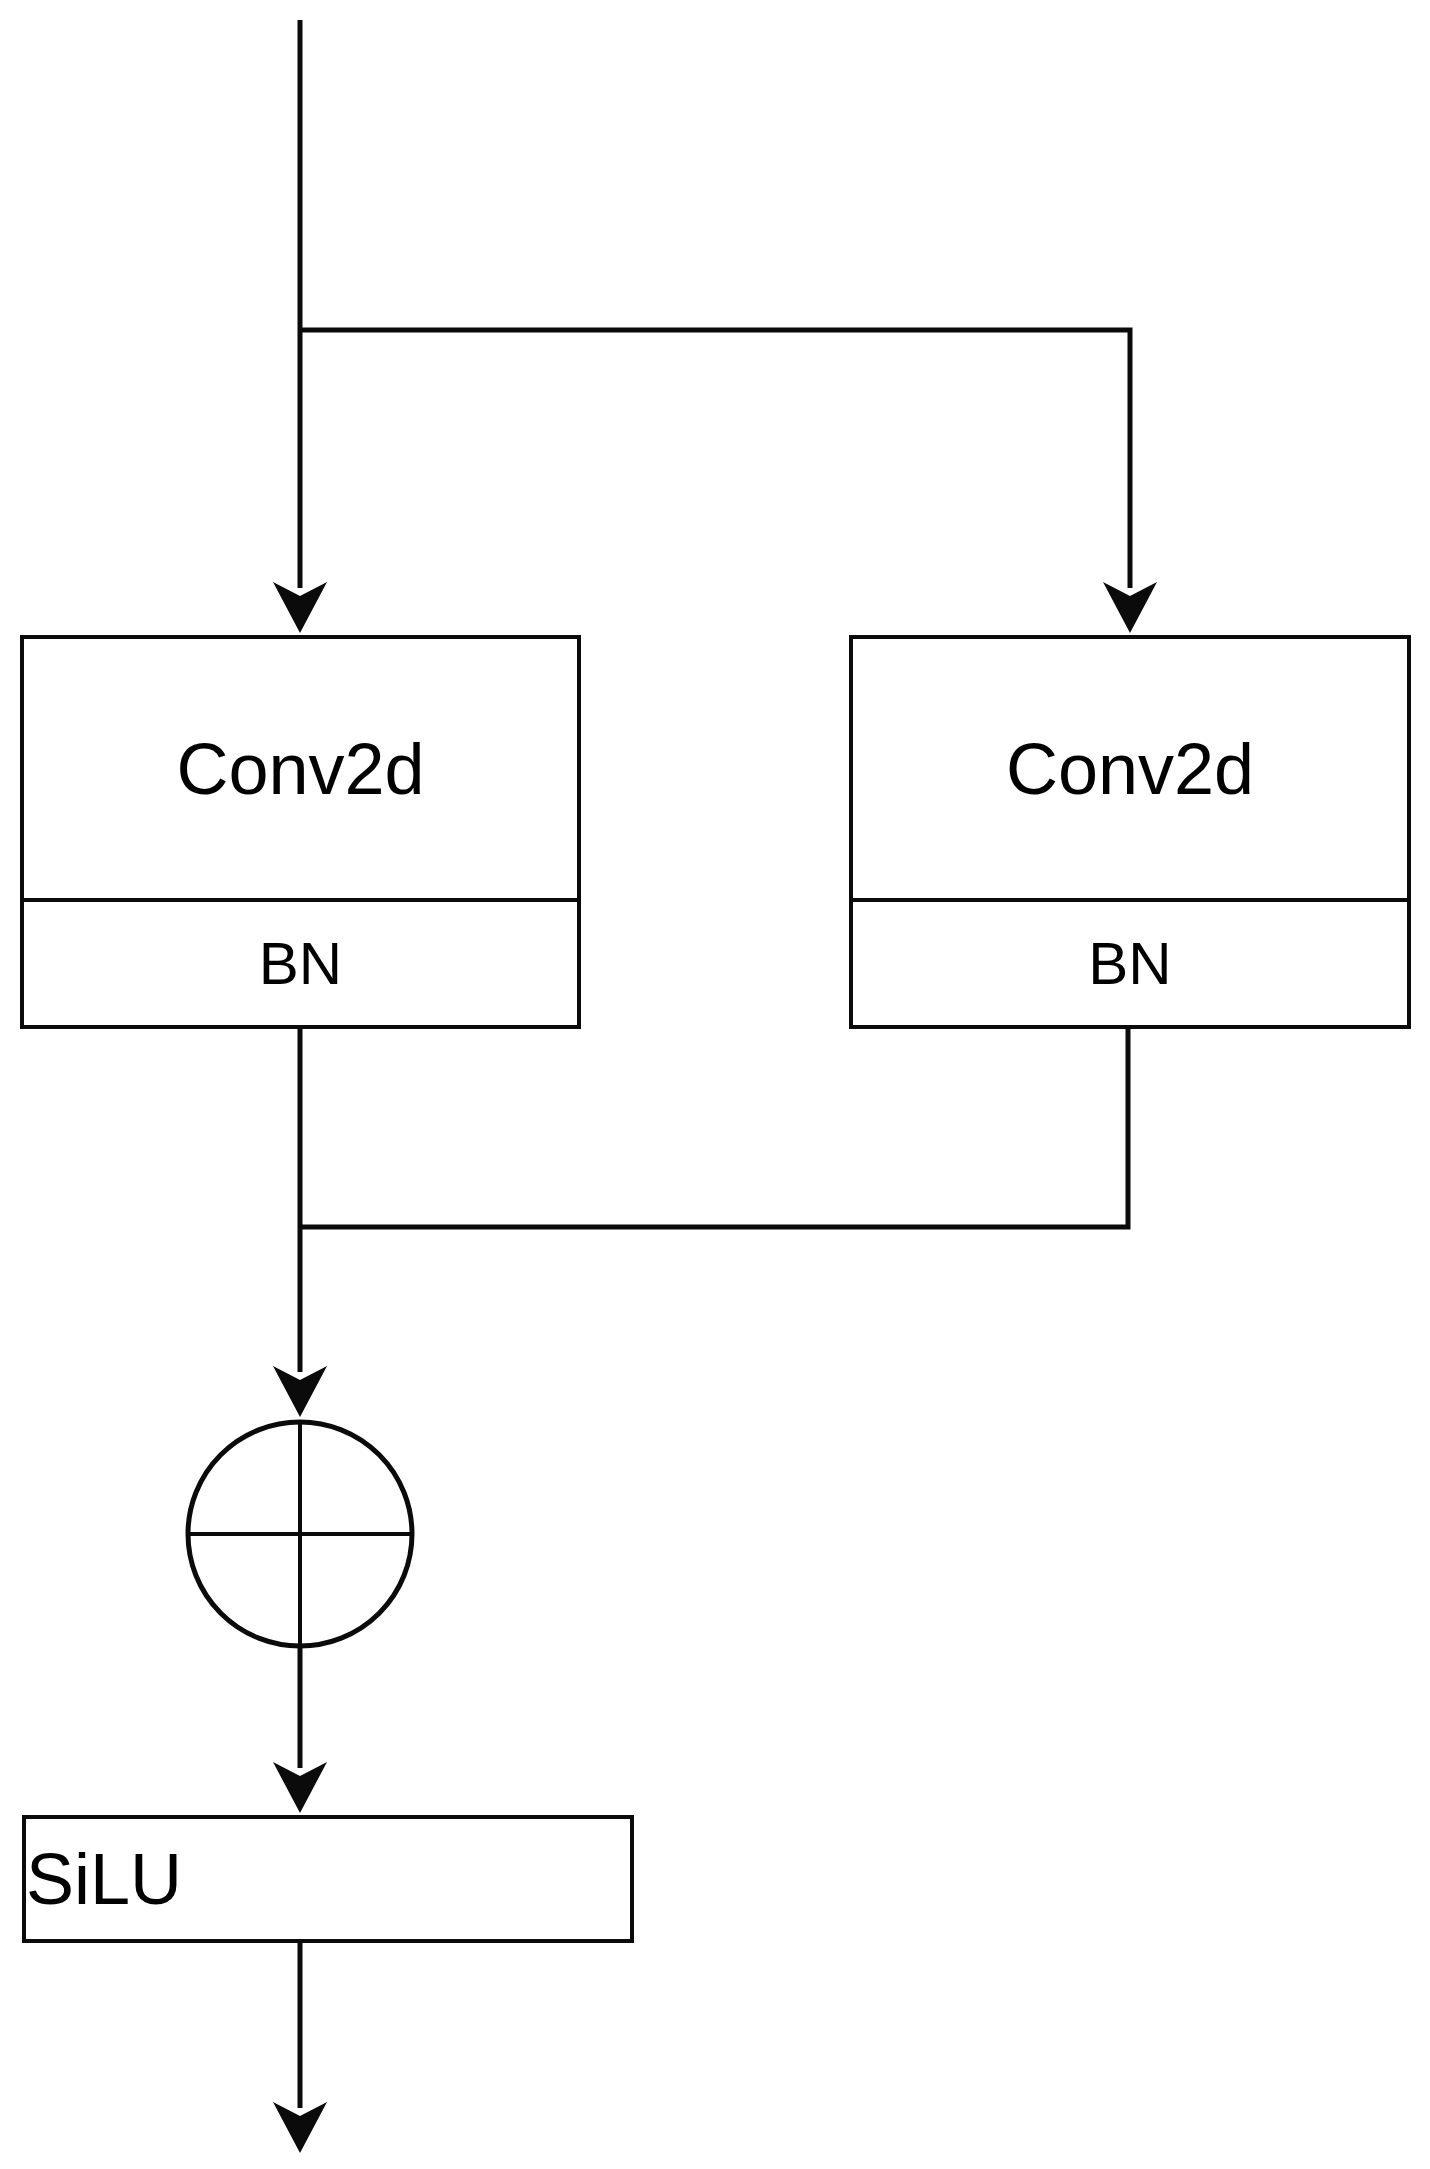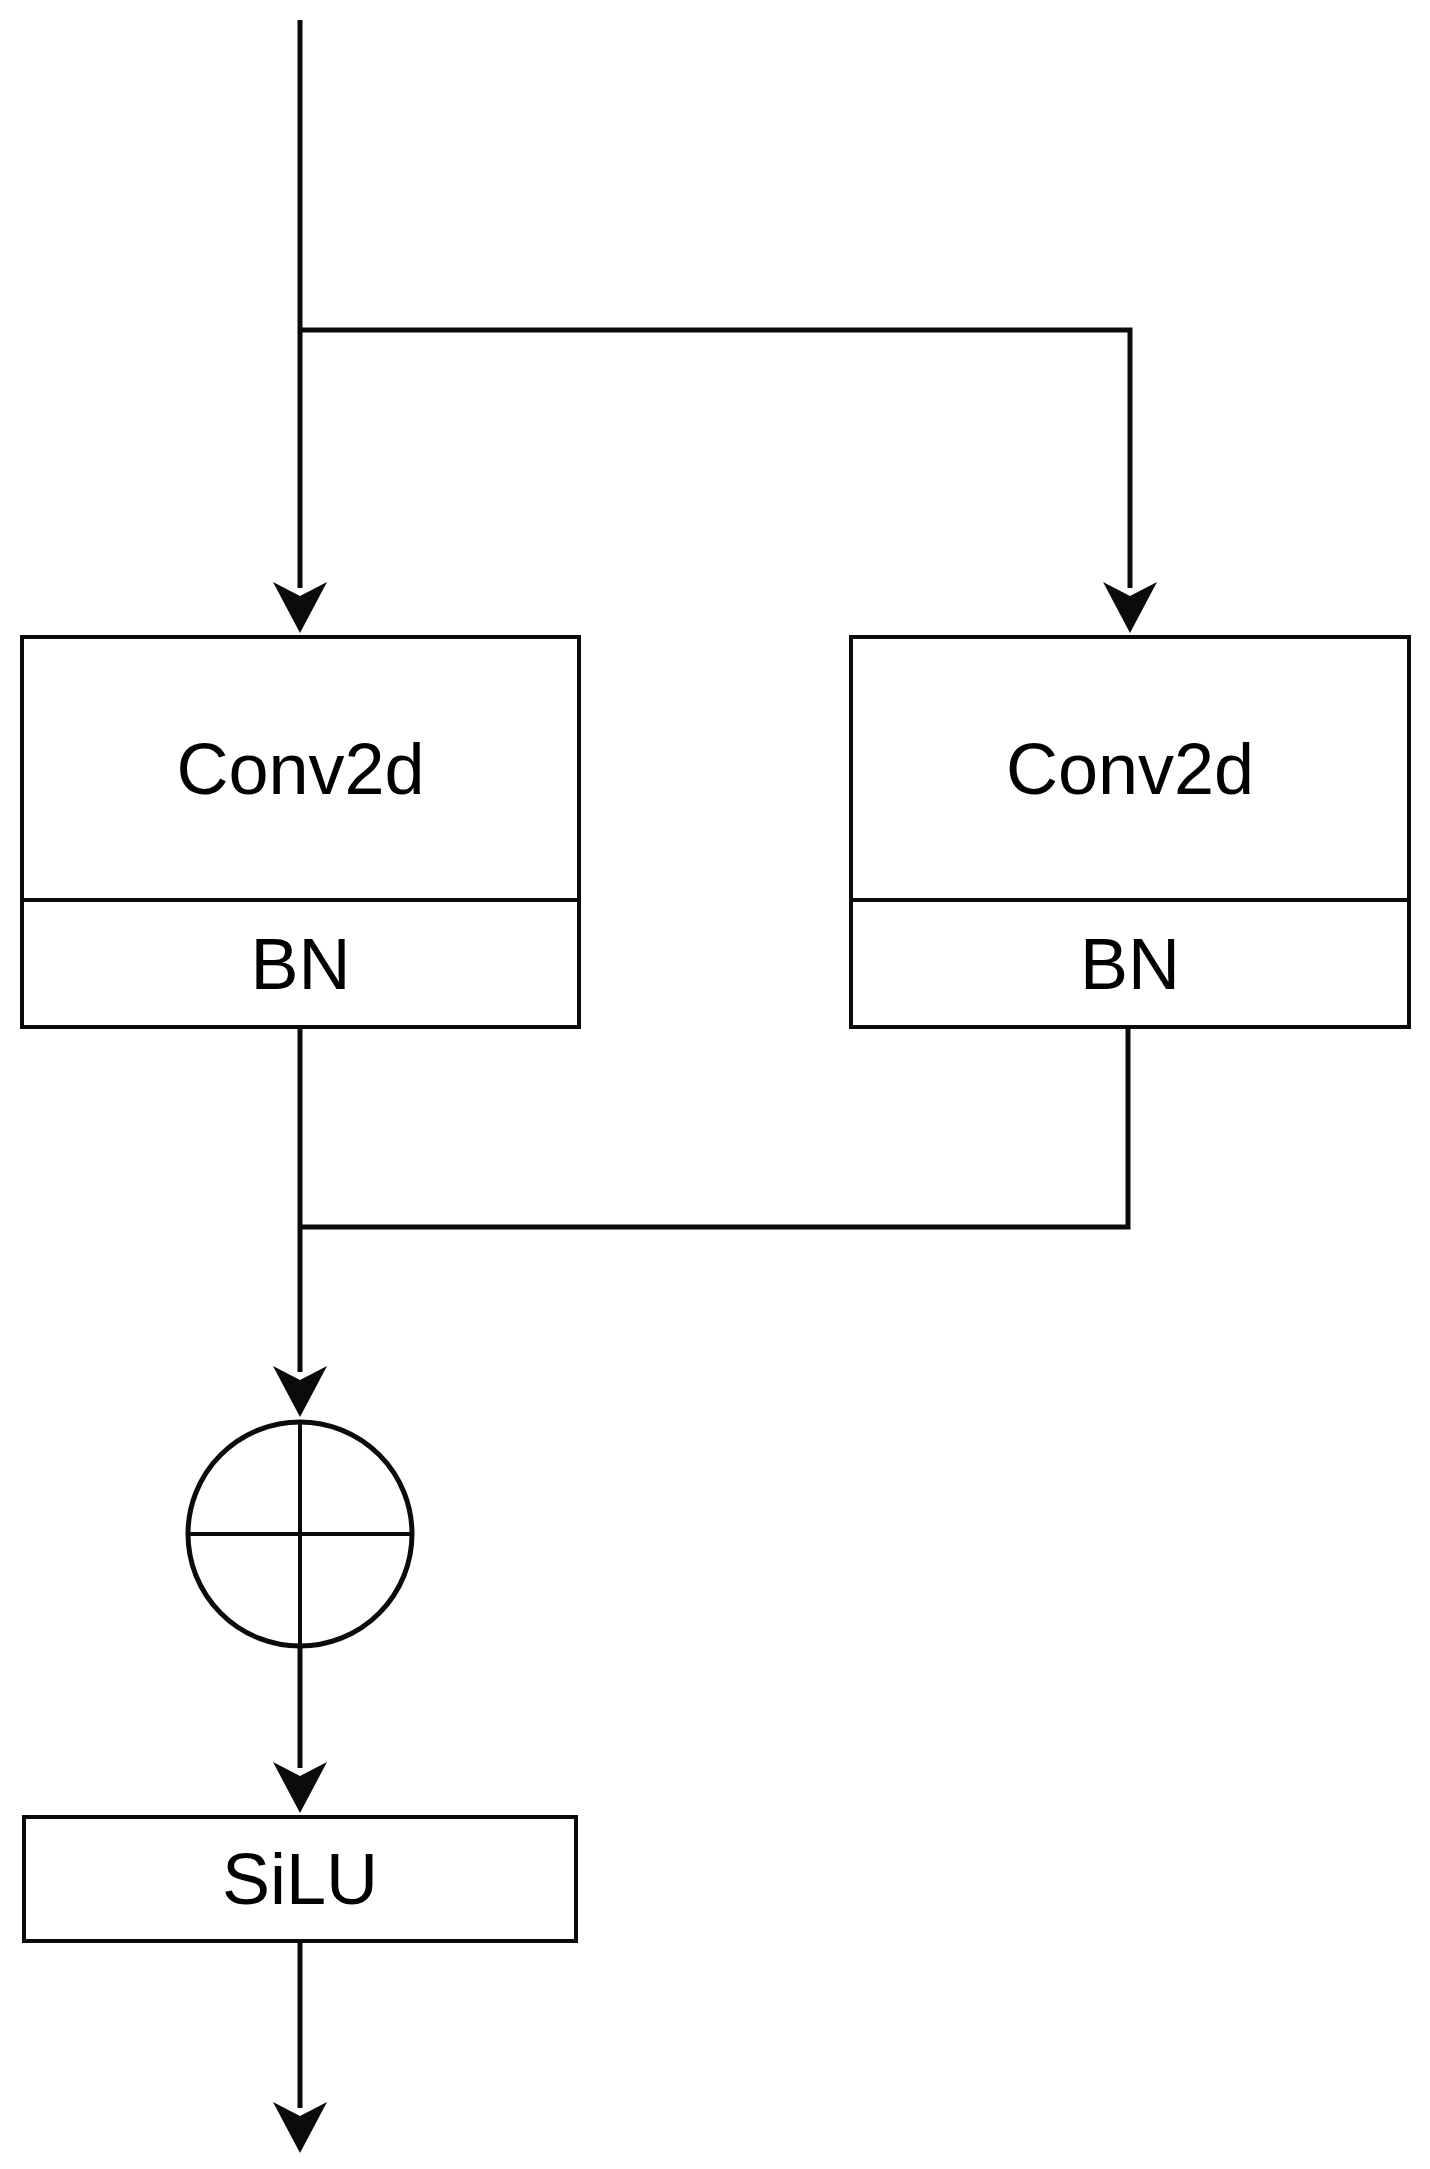--- a/index.html
+++ b/index.html
@@ -39,41 +39,41 @@
   .node {
     position: absolute;
     box-sizing: border-box;
     border: 4px solid #0b0b0b;
     background: #ffffff;
     display: flex;
     flex-direction: column;
   }
   .node-left  { left: 20px;  top: 635px; width: 561px; height: 394px; }
   .node-right { left: 849px; top: 635px; width: 562px; height: 394px; }
-  .node-silu  { left: 22px;  top: 1815px; width: 556px; height: 128px;
-                align-items: center; justify-content: center; }
+  .node-silu  { left: 22px;  top: 1815px; width: 612px; height: 128px;
+                align-items: flex-start; justify-content: center; }
   .conv-cell {
     flex: 1 1 auto;
     display: flex;
     flex-direction: column;
     align-items: center;
     justify-content: center;
     font-size: 72px;
     line-height: 82px;
     text-align: left;
     gap: 48px;
   }
   .bn-cell {
     flex: 0 0 127px;
     box-sizing: border-box;
     border-top: 4px solid #0b0b0b;
     display: flex;
     align-items: center;
     justify-content: center;
-    font-size: 72px;
+    font-size: 60px;
     line-height: 72px;
   }
   .silu-label {
     font-size: 72px;
     line-height: 72px;
   }
 </style>
 </head>
 <body>
 

